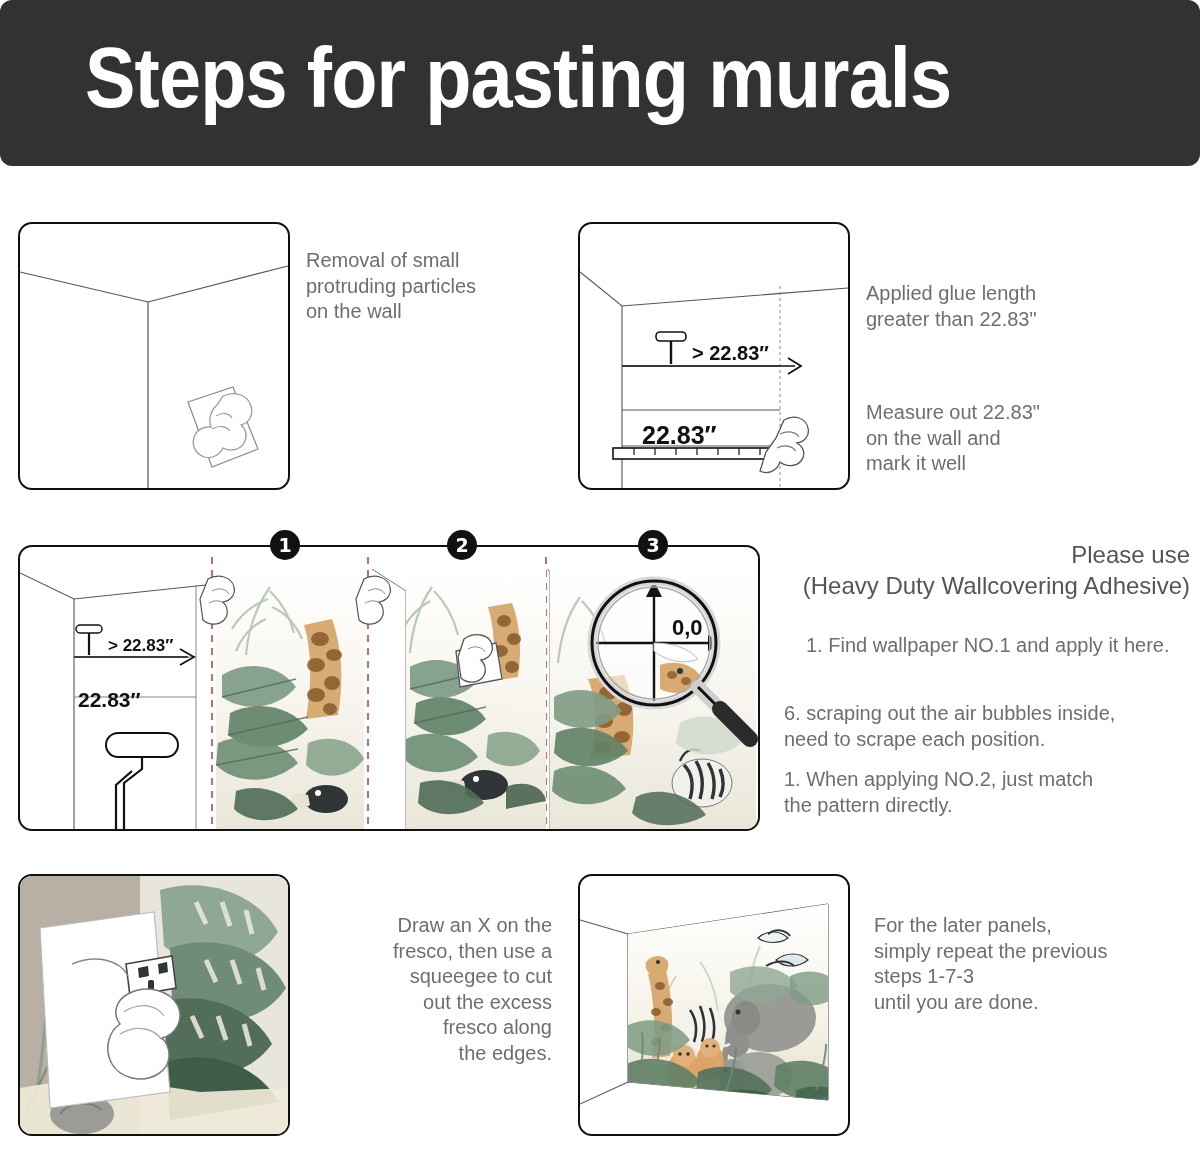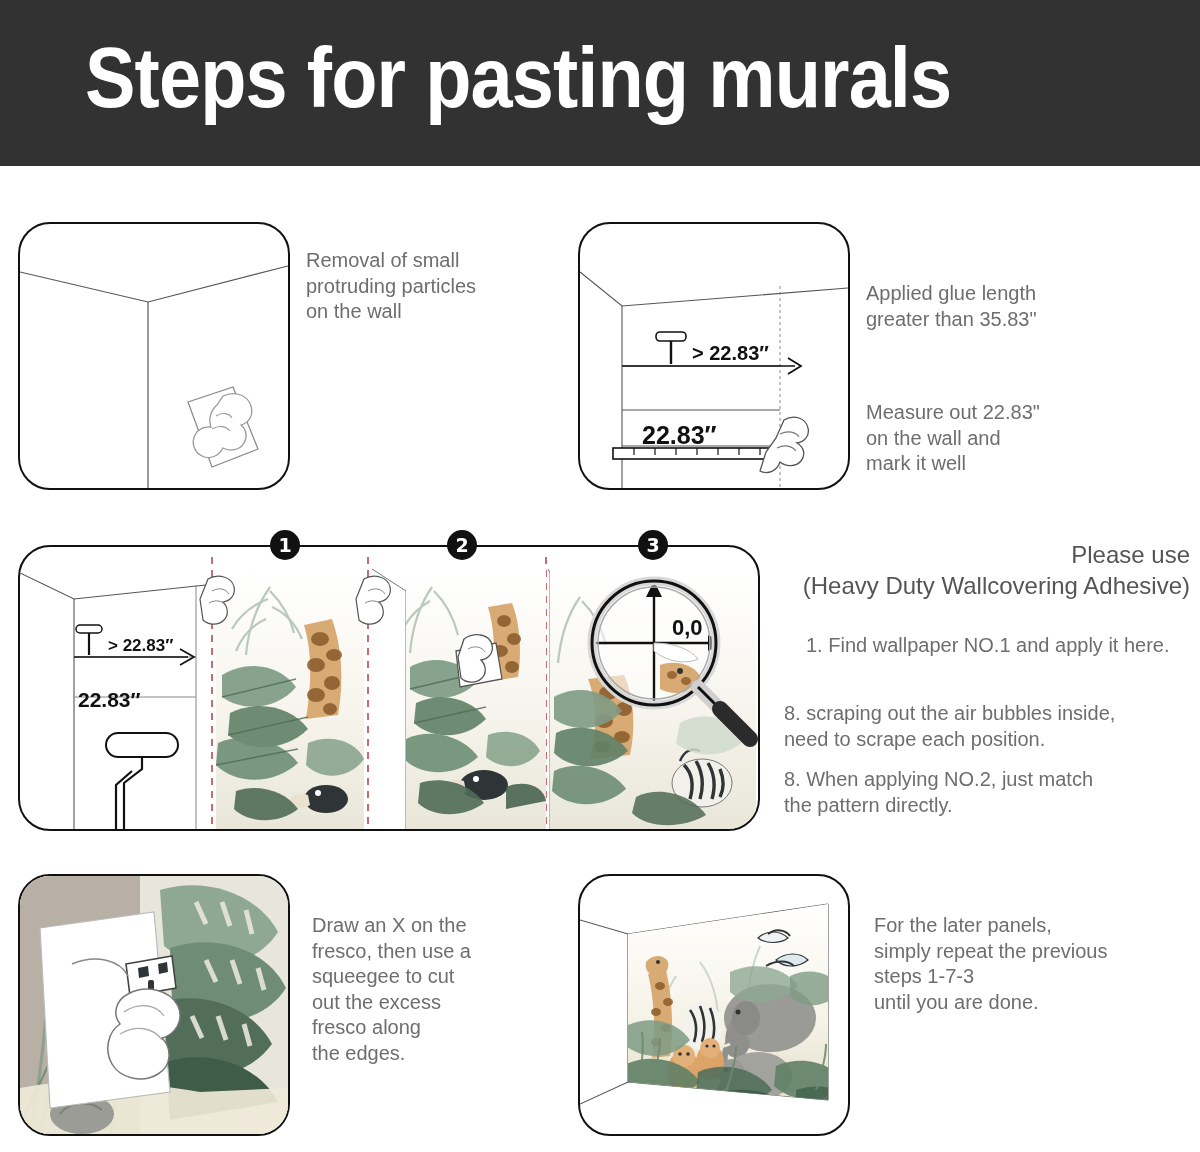--- a/index.html
+++ b/index.html
@@ -7,37 +7,38 @@
     width:1200px;height:1152px;
     background:#ffffff;
     font-family:"Liberation Sans", sans-serif;
     overflow:hidden;
     position:relative;
   }
   
   .header{
     position:absolute;left:0;top:0;width:1200px;height:166px;
     background:#323232;
+    border-radius:12px;
   }
   .header-title{
     position:absolute;left:85px;top:34px;
     color:#ffffff;
     font-size:86px;
     font-weight:bold;
     letter-spacing:-1px;
     transform:scaleX(0.88);
     transform-origin:left top;
     white-space:nowrap;
     line-height:1.0;
   }
   
   .panel{
     position:absolute;
     border:2.5px solid #111;
-    border-radius:32px;
+    border-radius:14px;
     background:#fff;
     overflow:hidden;
     box-sizing:border-box;
   }
   .caption{
     position:absolute;
     color:#6e6e6e;
     font-size:20px;
     line-height:1.28;
     white-space:pre-line;
@@ -130,21 +131,21 @@
              C224 223 226 231 221 237 C216 243 206 243 200 238
              C197 247 188 251 180 247 L186 228 L196 214 Z" fill="#fff" stroke="#555" stroke-width="1.3"></path>
     <path d="M200 210 C208 206 216 208 219 213" fill="none" stroke="#777" stroke-width="1.1"></path>
     <path d="M197 224 C205 220 212 222 216 227" fill="none" stroke="#777" stroke-width="1.1"></path>
 
     <text x="112" y="136" font-family="Liberation Sans, sans-serif" font-size="20" font-weight="bold" fill="#111">&gt; 22.83″</text>
     <text x="62" y="220" font-family="Liberation Sans, sans-serif" font-size="25" font-weight="bold" fill="#111">22.83″</text>
   </svg>
 </div>
 <div class="caption" style="left:866px;top:281px;width:300px;">Applied glue length
-greater than 35.83"</div>
+greater than 22.83"</div>
 <div class="caption" style="left:866px;top:400px;width:300px;">Measure out 22.83"
 on the wall and
 mark it well</div>
 
 <div class="badge" style="left:270px;top:530px;">1</div>
 <div class="badge" style="left:447px;top:530px;">2</div>
 <div class="badge" style="left:638px;top:530px;">3</div>
 
 <div class="panel" id="panelmid">
   <svg width="738" height="282" viewBox="0 0 738 282">
@@ -327,23 +328,23 @@
       <line x1="678" y1="140" x2="702" y2="164" stroke="#111" stroke-width="3"></line>
       <line x1="700" y1="162" x2="730" y2="192" stroke="#2b2b2b" stroke-width="16" stroke-linecap="round"></line>
       <text x="652" y="88" font-family="Liberation Sans, sans-serif" font-size="22" font-weight="bold" fill="#111">0,0</text>
     </g>
   </svg>
 </div>
 
 <div class="rtitle" style="left:770px;top:540px;width:420px;">Please use
 (Heavy Duty Wallcovering Adhesive)</div>
 <div class="rtext" style="left:806px;top:632px;width:410px;">1. Find wallpaper NO.1 and apply it here.</div>
-<div class="rtext" style="left:784px;top:700px;width:410px;">8. scraping out the air bubbles inside,
+<div class="rtext" style="left:784px;top:700px;width:410px;">6. scraping out the air bubbles inside,
 need to scrape each position.</div>
-<div class="rtext" style="left:784px;top:766px;width:410px;">8. When applying NO.2, just match
+<div class="rtext" style="left:784px;top:766px;width:410px;">1. When applying NO.2, just match
 the pattern directly.</div>
 
 <div class="panel" id="panelbl">
   <svg width="268" height="258" viewBox="0 0 268 258">
     <rect x="0" y="0" width="268" height="258" fill="#e8e6dc"></rect>
 
     <rect x="0" y="0" width="120" height="258" fill="#b8b0a4"></rect>
     <g stroke="#8aa08c" stroke-width="3" fill="none" opacity="0.9">
       <path d="M10 258 C22 190 30 130 26 60"></path>
       <path d="M34 258 C48 190 58 124 52 48"></path>
@@ -386,21 +387,21 @@
     <rect x="128" y="104" width="6" height="14" rx="2" fill="#2f3436"></rect>
 
     <path d="M108 118 C126 108 150 114 158 130 C164 144 156 158 142 162
              C152 172 152 190 138 198 C122 208 100 202 92 188
              C84 174 88 156 100 148 C92 138 96 124 108 118 Z" fill="#ffffff" stroke="#777" stroke-width="1.5"></path>
     <path d="M104 136 C118 126 136 128 144 140" fill="none" stroke="#aaa" stroke-width="1.3"></path>
     <path d="M100 158 C116 148 134 152 142 164" fill="none" stroke="#aaa" stroke-width="1.3"></path>
     <path d="M52 88 C76 78 100 84 108 100" fill="none" stroke="#888" stroke-width="1.4"></path>
   </svg>
 </div>
-<div class="caption" style="left:312px;top:913px;width:240px;">Draw an X on the
+<div class="caption" style="left:312px;top:913px;width:240px;text-align:right;">Draw an X on the
 fresco, then use a
 squeegee to cut
 out the excess
 fresco along
 the edges.</div>
 
 <div class="panel" id="panelbr">
   <svg width="268" height="258" viewBox="0 0 268 258">
     <defs>
       <clipPath id="wallclip">

